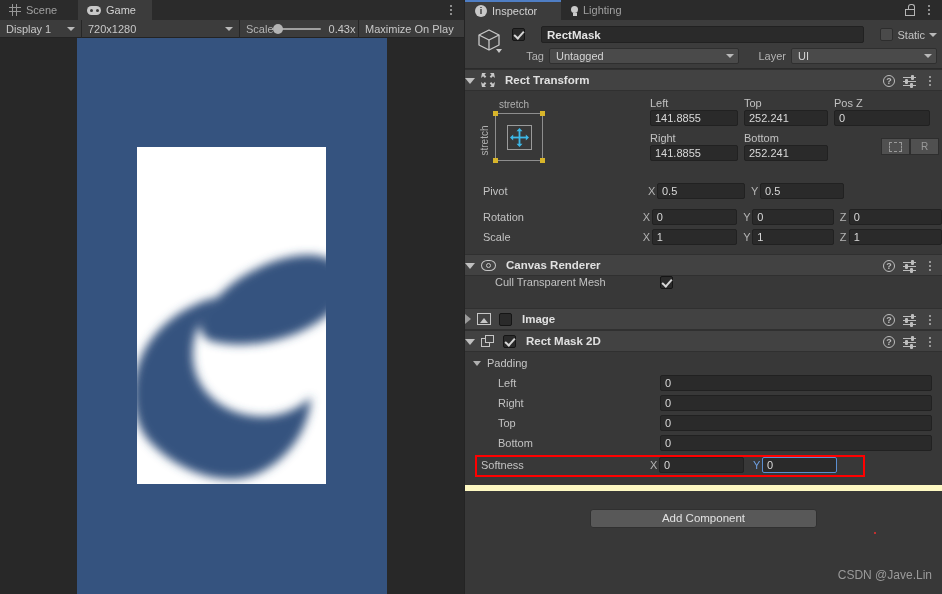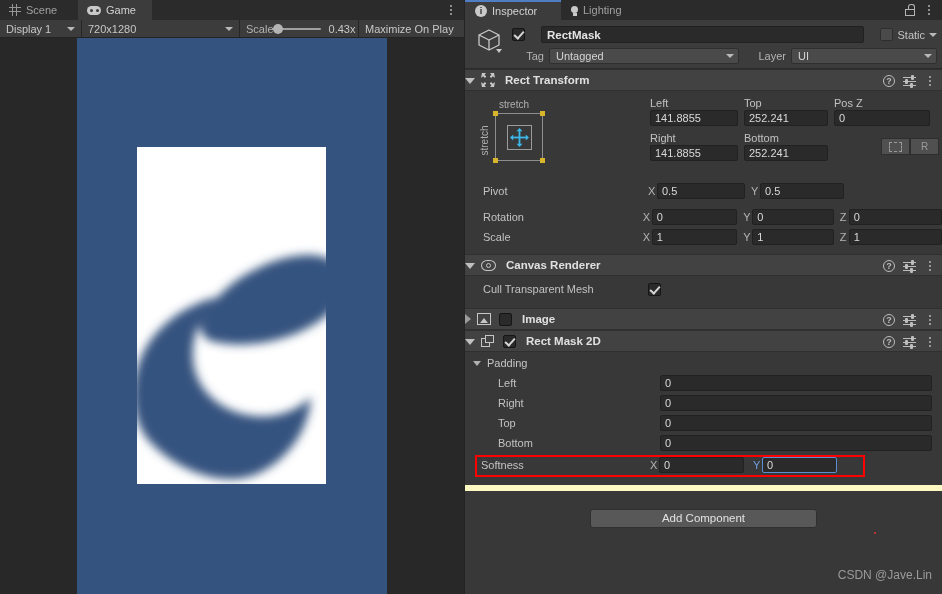--- a/index.html
+++ b/index.html
@@ -133,21 +133,21 @@
   .rt-c3{width:100px;}
   .bp-btns{position:absolute;right:3px;top:47px;display:flex;}
   .bp-btn{width:29px;height:17px;background:#505050;border:1px solid #2e2e2e;box-sizing:border-box;display:flex;align-items:center;justify-content:center;color:#9a9a9a;font-size:10px;}
   .bp-dash{width:13px;height:10px;border:1px dashed #9a9a9a;box-sizing:border-box;}
 
   .anchors-row{position:relative;height:19px;display:flex;align-items:center;padding-left:8px;}
   .pivot-row{position:relative;height:20px;display:flex;align-items:center;}
   .tri-closed{width:0;height:0;border-top:4px solid transparent;border-bottom:4px solid transparent;border-left:5px solid #b0b0b0;margin-right:6px;}
   .tri-open{width:0;height:0;border-left:4px solid transparent;border-right:4px solid transparent;border-top:5px solid #b0b0b0;margin-right:6px;margin-top:1px;}
 
-  .cull-row{height:26px;display:flex;align-items:center;background:#383838;}
+  .cull-row{height:26px;display:flex;background:#383838;padding-left:12px;}
 
   .padding-head{height:21px;display:flex;align-items:center;padding-left:8px;color:#c6c6c6;font-size:11px;}
   .pad-row{height:20px;display:flex;align-items:center;}
 
   .softness-wrap{position:relative;height:24px;}
   .soft-highlight{position:absolute;left:10px;top:2px;width:390px;height:22px;border:2px solid #ff0000;box-sizing:border-box;}
 
   .addcomp-area{position:relative;height:50px;border-top:6px solid #fef9c3;display:flex;align-items:center;justify-content:center;padding-top:10px;box-sizing:border-box;}
   .addcomp-btn{width:227px;height:19px;background:#585858;border:1px solid #303030;border-radius:3px;display:flex;align-items:center;justify-content:center;color:#e2e2e2;font-size:11.5px;box-sizing:border-box;}
   .reddot{position:absolute;left:409px;top:41px;width:2px;height:2px;background:#c03030;}

